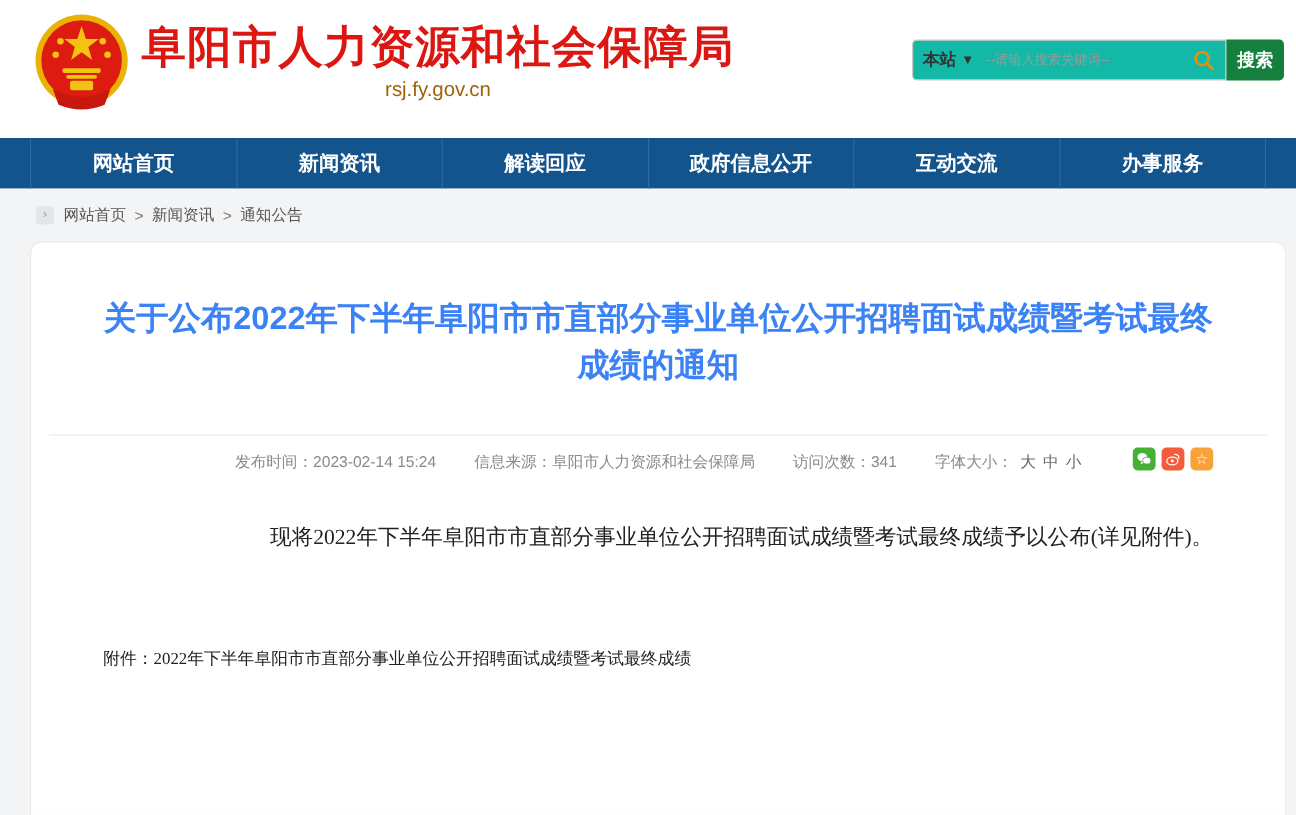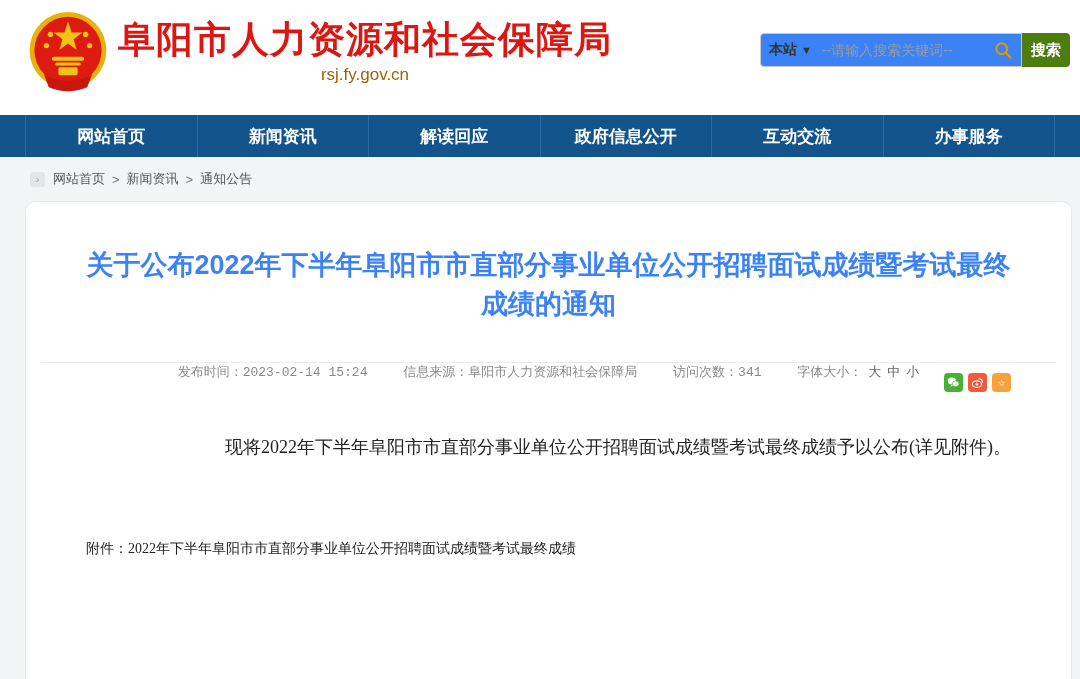--- a/index.html
+++ b/index.html
@@ -23,35 +23,35 @@
     letter-spacing: 1px; line-height: 1.1; white-space: nowrap;
   }
   .site-url { color: #a16207; font-size: 17px; margin-top: 4px; }
 
   .search-widget {
     position: absolute; right: 10px; top: 33px;
     display: flex; align-items: stretch; height: 34px;
   }
   .search-box {
     display: flex; align-items: center;
-    width: 262px; background: #3b82f6;
+    width: 262px; background: #14b8a6;
     border: 1px solid #c9c9c9; border-radius: 4px 0 0 4px;
     padding: 0 8px;
   }
   .search-scope { display: flex; align-items: center; cursor: pointer; color: #333; font-size: 14px; font-weight: bold; }
   .scope-caret { margin-left: 4px; font-size: 11px; color: #333; }
   .search-input {
     border: none; outline: none; flex: 1; min-width: 0;
-    font-size: 14px; color: #333; margin-left: 10px;
+    font-size: 11px; color: #333; margin-left: 10px;
     font-family: "Liberation Sans", sans-serif; background: transparent;
   }
   .search-input::placeholder { color: #9a9a9a; }
   .magnifier { width: 20px; height: 20px; flex: 0 0 auto; }
   .search-button {
-    width: 48px; background: #4d7c0f; color: #fff;
+    width: 48px; background: #15803d; color: #fff;
     border: none; font-size: 15px; font-weight: bold;
     border-radius: 0 4px 4px 0; cursor: pointer;
     font-family: "Liberation Sans", sans-serif;
   }
 
   
   .nav { height: 42px; background: #14548c; }
   .nav-inner {
     height: 100%; margin: 0 25px 0 25px;
     display: flex;
@@ -88,22 +88,22 @@
   .article-title {
     padding: 44px 60px 0 60px;
     text-align: center;
     font-size: 27px; font-weight: bold; color: #3b82f6;
     line-height: 1.45;
   }
   .meta-bar {
     margin: 38px 15px 0 15px;
     border-top: 1px solid #ececec;
     position: relative;
+    padding-top: 13px;
     height: 44px;
-    font-family: Liberation Mono, monospace;
   }
   .meta-center {
     text-align: center; font-size: 13px; color: #8a8a8a;
     white-space: nowrap;
   }
   .meta-item { margin: 0 14px; }
   .meta-label { color: #8a8a8a; }
   .meta-value { color: #8a8a8a; }
   .font-size-opt { margin-left: 6px; color: #666; cursor: pointer; }
   .share-icons {

